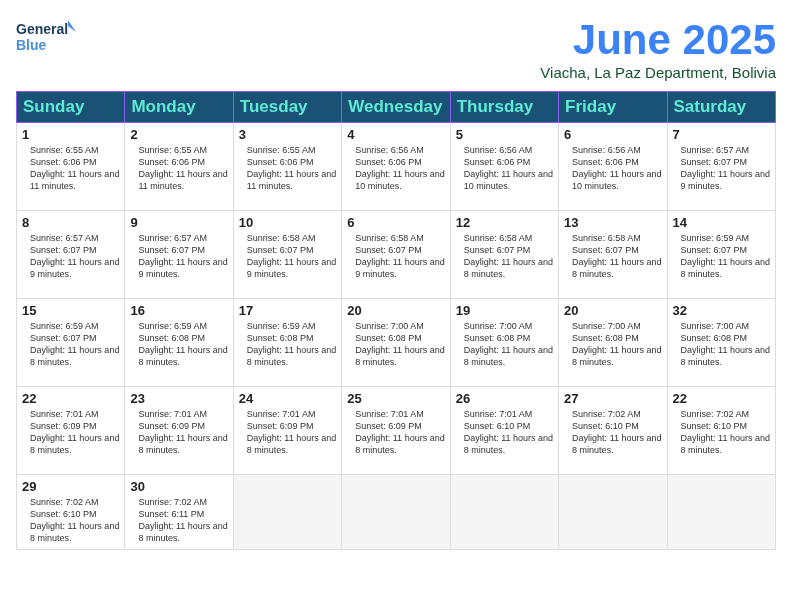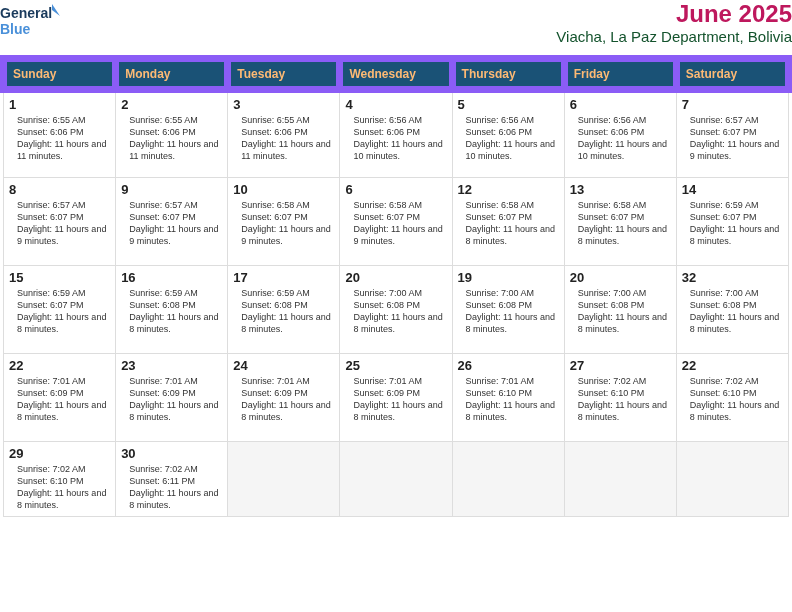--- a/index.html
+++ b/index.html
@@ -6,56 +6,57 @@
     body {
       width: 792px;
       height: 612px;
       font-family: Arial, sans-serif;
       background: #fff;
       overflow: hidden;
     }
     .page {
       width: 792px;
       height: 544px;
+      padding: 16px;
     }
     .header {
       display: flex;
       justify-content: space-between;
       align-items: flex-start;
       margin-bottom: 10px;
     }
     .logo {
       display: flex;
       align-items: center;
     }
     .title-block {
       text-align: right;
     }
     .month-title {
-      font-size: 24px;
+      font-size: 42px;
       font-weight: bold;
-      color: #be185d;
+      color: #3b82f6;
     }
     .location-title {
       font-size: 15px;
       color: #14532d;
     }
     .calendar {
       width: 100%;
       border-collapse: collapse;
       border: 1px solid #ccc;
     }
     .calendar th {
       background: #1a5276;
-      color: #fdba74;
-      font-size: 12px;
+      color: #5eead4;
+      font-size: 17px;
       font-weight: bold;
       padding: 5px 6px;
       text-align: left;
-      border: 7px solid #8b5cf6;
+      border: 1px solid #8b5cf6;
     }
     .calendar td {
       vertical-align: top;
       border: 1px solid #ddd;
       padding: 4px 5px;
       width: calc(100% / 7);
       height: 88px;
       font-size: 9.5px;
       color: #333;
       background: #fff;

